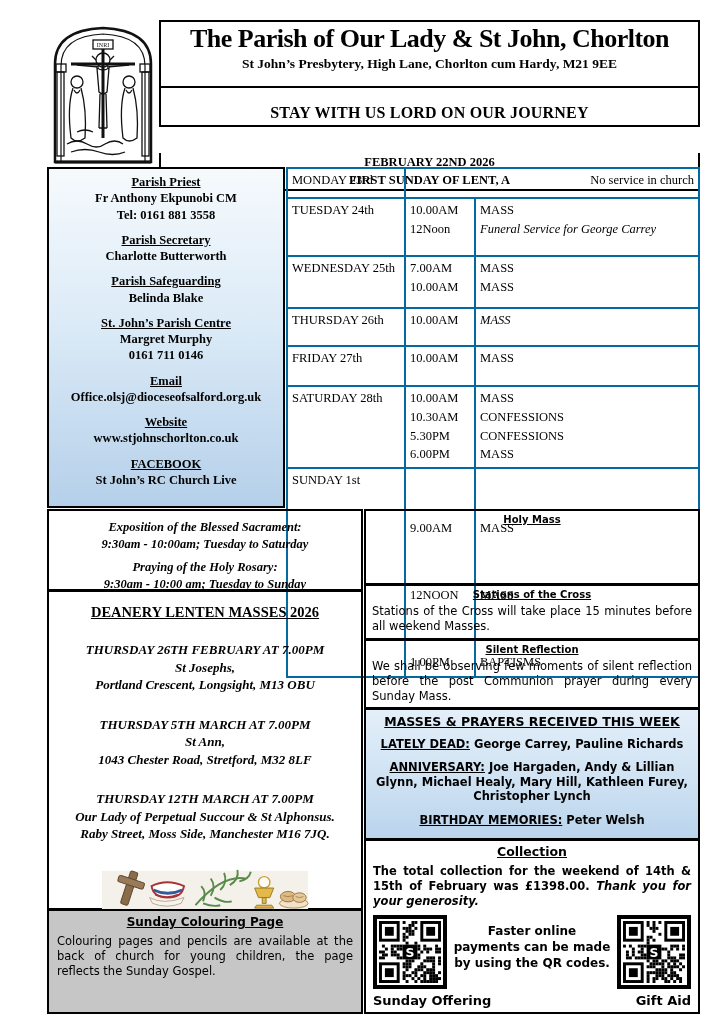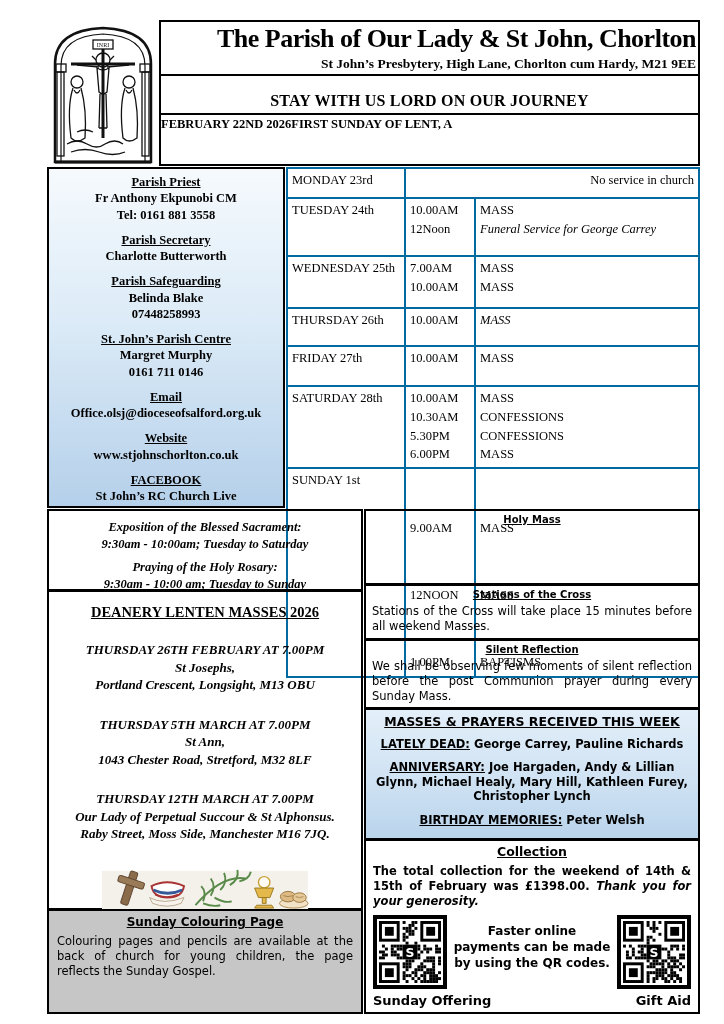--- a/index.html
+++ b/index.html
@@ -6,28 +6,28 @@
   .page {
     position:relative; width:724px; height:1024px; background:#fff;
     box-sizing:border-box; padding:20px 24px 0 47px;
     font-family:"Liberation Serif", serif; color:#000;
   }
   
   .header-row { display:flex; height:146px; }
   .crucifix-box { width:112px; height:146px; flex:none; }
   .crucifix-box svg { width:100%; height:100%; display:block; }
   .header-right { flex:1; display:flex; flex-direction:column; min-width:0; }
-  .title-box { border:2px solid #000; text-align:right; padding:3px 2px 2px; }
+  .title-box { border:2px solid #000; text-align:center; padding:3px 2px 14px; }
   .title-main { font-size:26px; font-weight:bold; line-height:1.1; letter-spacing:-0.5px; }
   .title-sub  { font-size:13.5px; font-weight:bold; margin-top:2px; }
   .banner-box { border:2px solid #000; border-top:none; text-align:center;
                 font-size:16px; font-weight:bold; padding:16px 0 3px; letter-spacing:0.2px; }
   .date-box { border:2px solid #000; border-top:none; flex:1; text-align:center;
-              font-size:12.5px; font-weight:bold; display:flex; flex-direction:row;
-              line-height:1.45; }
+              font-size:12.5px; font-weight:bold; display:flex; flex-direction:column;
+              line-height:1.45;margin-top:26px; }
   
   .mid-row { display:flex; height:341px; margin-top:1px; }
   .sidebar {
     width:238px; flex:none; border:2px solid #000; box-sizing:border-box;
     background:linear-gradient(180deg,#f6fafd 0%, #dcebf7 45%, #b5d0ea 100%);
     text-align:center; font-weight:bold; font-size:12.5px; line-height:1.3;
     padding-top:5px; overflow:hidden;
   }
   .sb-group { margin-bottom:9px; }
   .sb-head { text-decoration:underline; }
@@ -136,21 +136,20 @@
         <div>Fr Anthony Ekpunobi CM</div>
         <div>Tel: 0161 881 3558</div>
       </div>
       <div class="sb-group">
         <div class="sb-head">Parish Secretary</div>
         <div>Charlotte Butterworth</div>
       </div>
       <div class="sb-group">
         <div class="sb-head">Parish Safeguarding</div>
         <div>Belinda Blake</div>
-        <div>07448258993</div>
       </div>
       <div class="sb-group">
         <div class="sb-head">St. John’s Parish Centre</div>
         <div>Margret Murphy</div>
         <div>0161 711 0146</div>
       </div>
       <div class="sb-group">
         <div class="sb-head">Email</div>
         <div>Office.olsj@dioceseofsalford.org.uk</div>
       </div>

